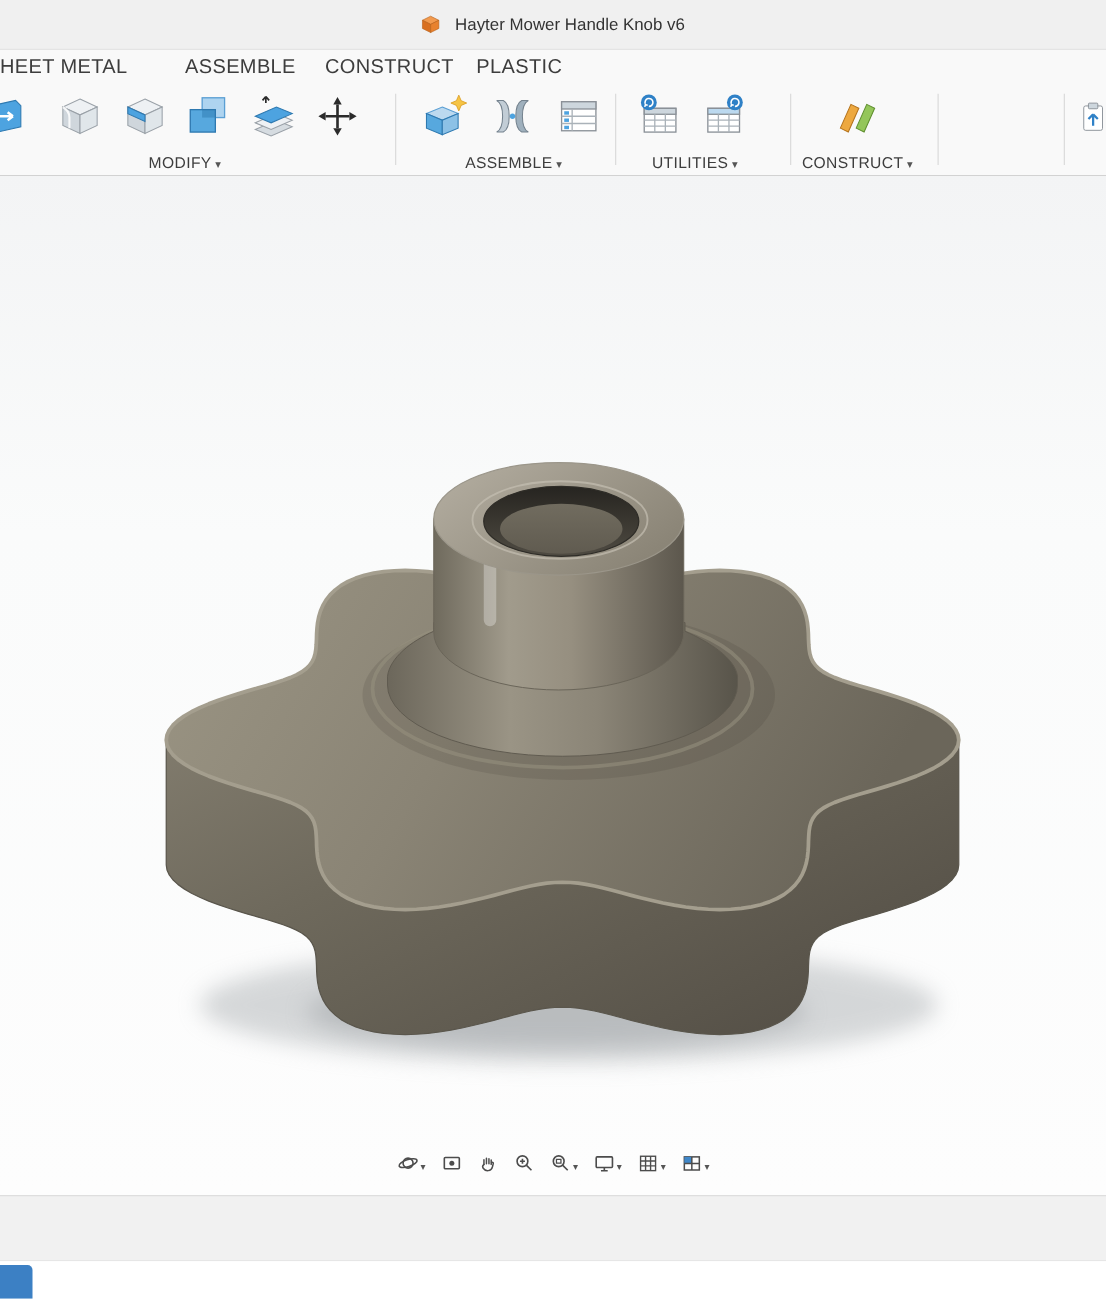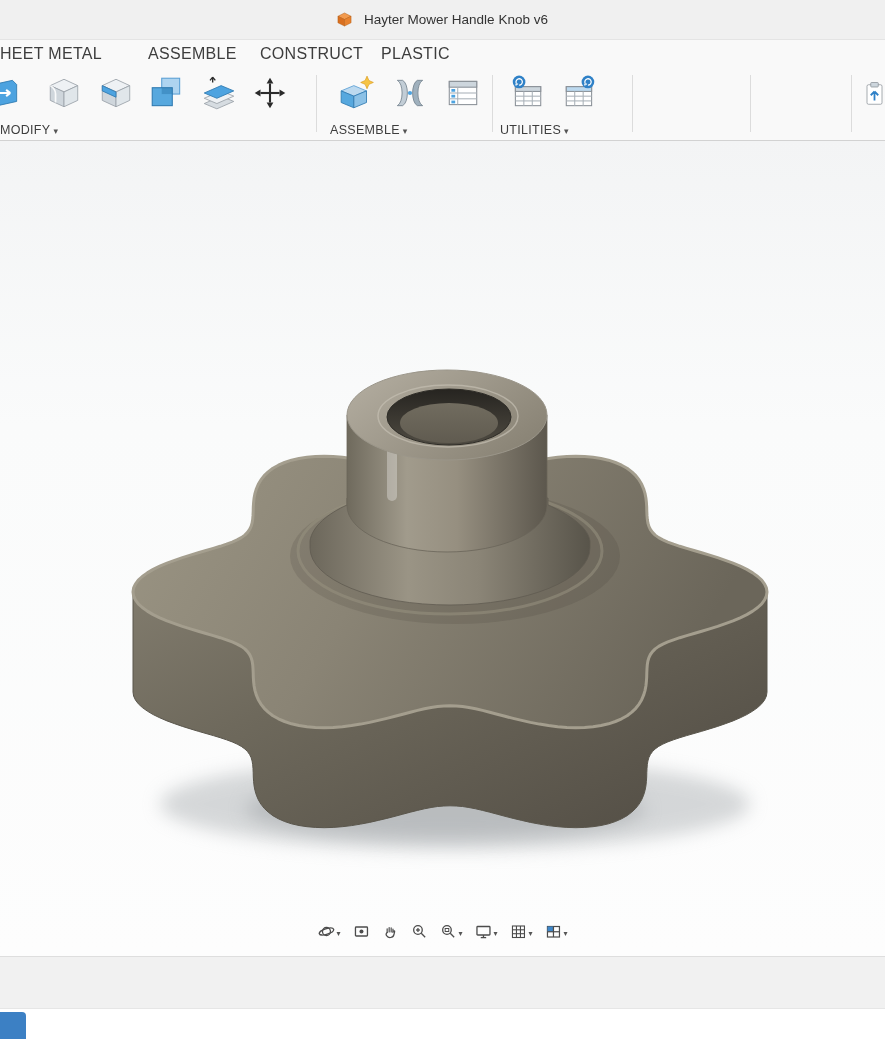--- a/index.html
+++ b/index.html
@@ -19,21 +19,21 @@
   .tab{position:absolute;top:0;height:28px;display:flex;align-items:center;
     font-size:16px;color:#3d3d3d;letter-spacing:.3px;cursor:pointer;white-space:nowrap}
   .tool-row{position:relative;height:72px}
   .tgroup{position:absolute;top:0;height:72px}
   .ticons{display:flex;align-items:flex-start;height:52px}
   .ticons.center{justify-content:center}
   .tbtn{width:53px;height:50px;display:flex;align-items:center;justify-content:center;cursor:pointer}
   .tbtn svg{display:block}
   .tbtn.partial-left{width:24px;overflow:hidden;margin-right:15px}
   .tbtn.partial-left svg{margin-left:-16px}
-  .tlabel{position:absolute;left:0;right:0;bottom:3px;font-size:12.5px;
+  .tlabel{position:absolute;left:0;right:0;bottom:3px;text-align:center;font-size:12.5px;
     color:#3d3d3d;letter-spacing:.3px;cursor:pointer;white-space:nowrap}
   .caret{font-size:9px;color:#555;margin-left:3px}
   .tsep{position:absolute;top:7px;width:1px;height:57px;background:#dcdcdc}
   .tbtn-right{position:absolute;left:858px;top:0;width:27px;height:50px;overflow:hidden;
     display:flex;align-items:center;cursor:pointer}
 
   
   .canvas{position:absolute;top:141px;left:0;width:885px;height:815px;
     background:linear-gradient(180deg,#f3f4f5 0%,#fafbfb 35%,#fdfdfd 100%)}
   #knob-svg{position:absolute;left:0;top:0;width:885px;height:815px}
@@ -202,20 +202,33 @@
             </svg>
           </div>
         </div>
         <div class="tlabel">
           <span>UTILITIES</span><span class="caret">▾</span>
         </div>
       </div>
 
       <div class="tsep" style="left:632px"></div>
 
+      <div class="tgroup" style="left:640px;width:92px">
+        <div class="ticons center">
+          <div class="tbtn">
+            <svg viewBox="0 0 36 36" width="38" height="38">
+              <path d="M5 27 L13 9 L19 12 L11 30 Z" fill="#eda83f" stroke="#b5731c" stroke-width=".8"></path>
+              <path d="M17 27 L25 9 L31 12 L23 30 Z" fill="#94c65a" stroke="#5f8f2e" stroke-width=".8"></path>
+            </svg>
+          </div>
+        </div>
+        <div class="tlabel">
+          <span>CONSTRUCT</span><span class="caret">▾</span>
+        </div>
+      </div>
 
       <div class="tsep" style="left:750px"></div>
 
 
       <div class="tsep" style="left:851px"></div>
 
       <div class="tbtn-right">
         <svg viewBox="0 0 36 36" width="38" height="38">
           <rect x="12" y="7" width="20" height="26" rx="2" fill="#fff" stroke="#8a9097"></rect>
           <rect x="17" y="4" width="10" height="6" rx="1" fill="#cdd6dd" stroke="#8a9097"></rect>

